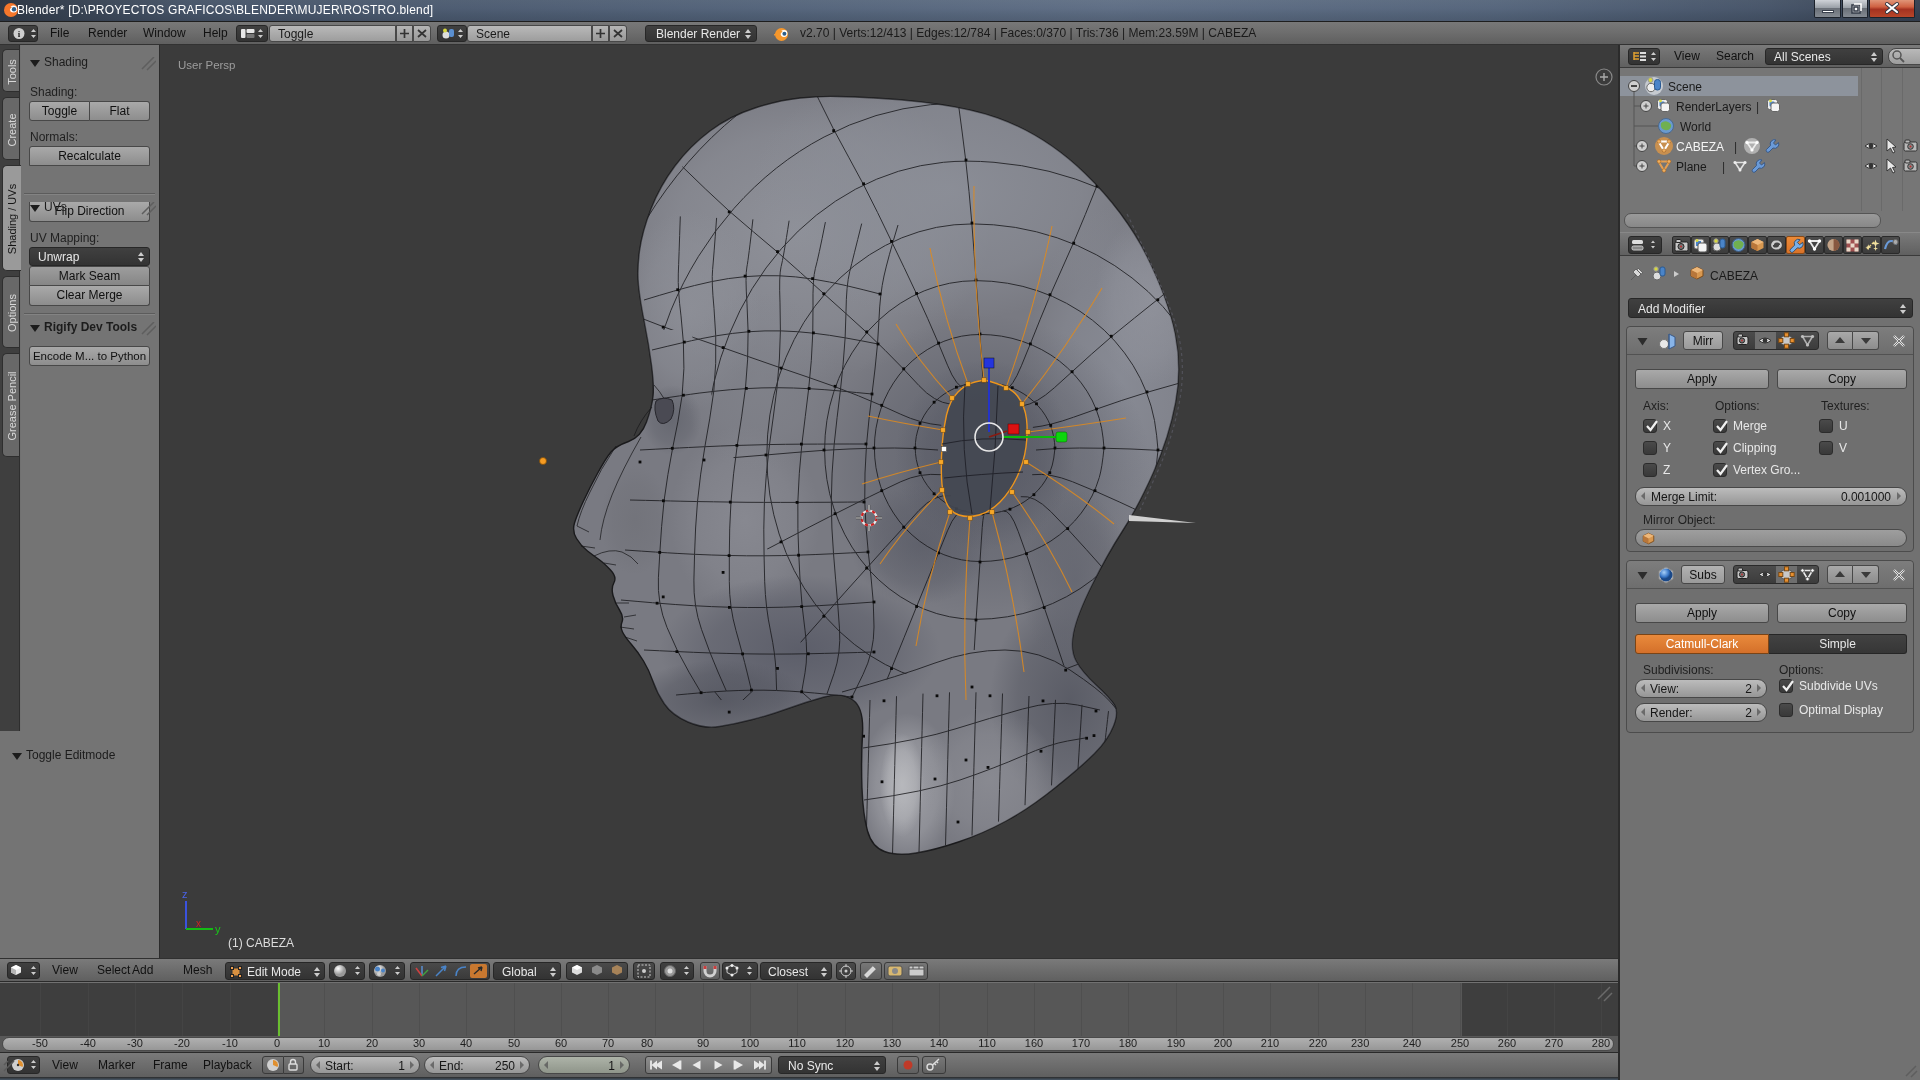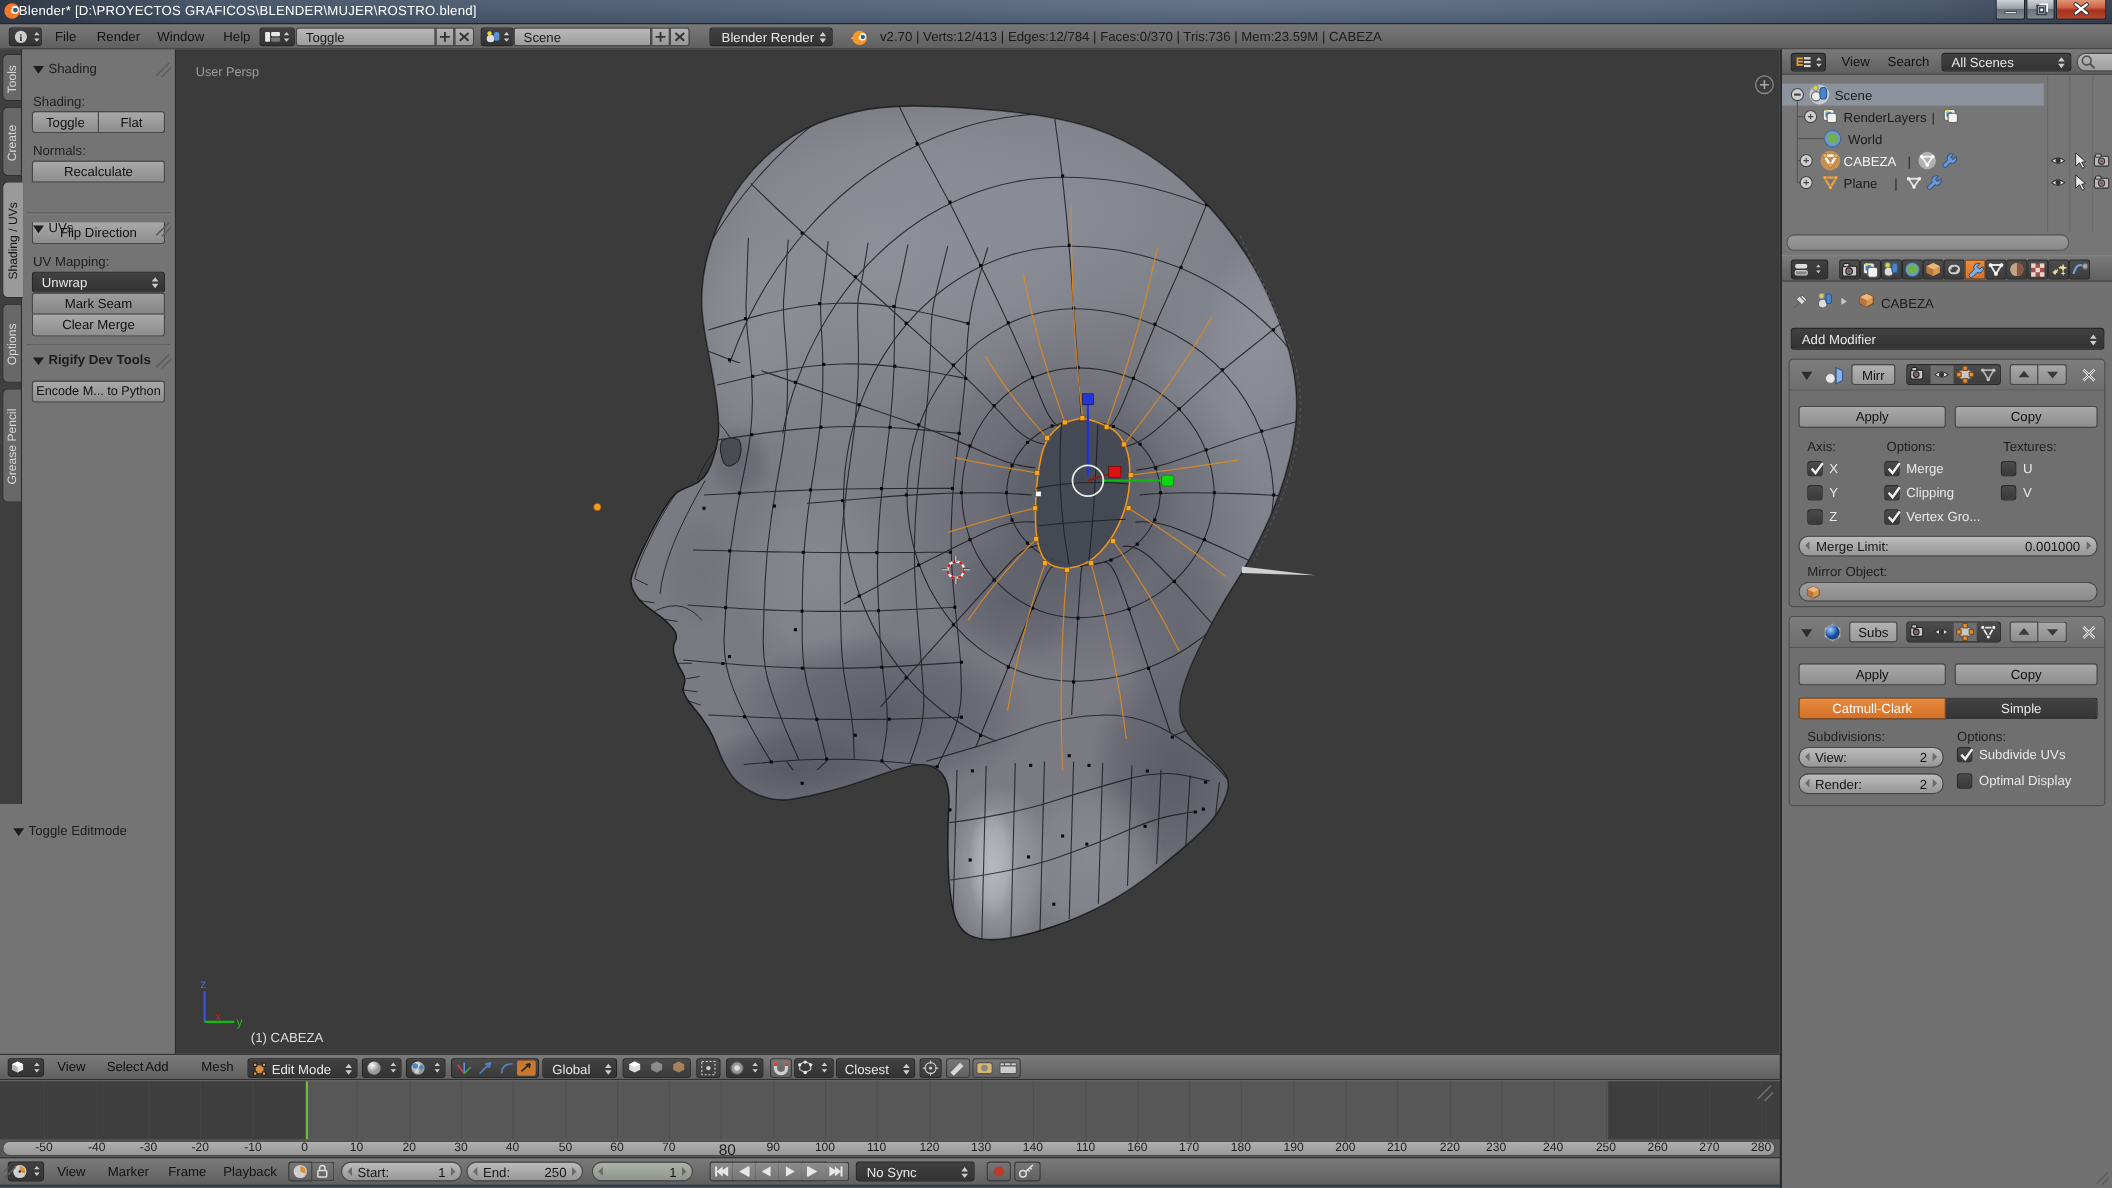--- a/index.html
+++ b/index.html
@@ -398,21 +398,21 @@
     <div class="abs" style="left:168px;top:1px;width:28px;text-align:center;font-size:11px;color:#1e1e1e;">-20</div>
     <div class="abs" style="left:216px;top:1px;width:28px;text-align:center;font-size:11px;color:#1e1e1e;">-10</div>
     <div class="abs" style="left:263px;top:1px;width:28px;text-align:center;font-size:11px;color:#1e1e1e;">0</div>
     <div class="abs" style="left:310px;top:1px;width:28px;text-align:center;font-size:11px;color:#1e1e1e;">10</div>
     <div class="abs" style="left:358px;top:1px;width:28px;text-align:center;font-size:11px;color:#1e1e1e;">20</div>
     <div class="abs" style="left:405px;top:1px;width:28px;text-align:center;font-size:11px;color:#1e1e1e;">30</div>
     <div class="abs" style="left:452px;top:1px;width:28px;text-align:center;font-size:11px;color:#1e1e1e;">40</div>
     <div class="abs" style="left:500px;top:1px;width:28px;text-align:center;font-size:11px;color:#1e1e1e;">50</div>
     <div class="abs" style="left:547px;top:1px;width:28px;text-align:center;font-size:11px;color:#1e1e1e;">60</div>
     <div class="abs" style="left:594px;top:1px;width:28px;text-align:center;font-size:11px;color:#1e1e1e;">70</div>
-    <div class="abs" style="left:641px;top:1px;width:28px;text-align:right;font-size:14px;color:#1e1e1e;">80</div>
+    <div class="abs" style="left:641px;top:1px;width:28px;text-align:left;font-size:11px;color:#1e1e1e;">80</div>
     <div class="abs" style="left:689px;top:1px;width:28px;text-align:center;font-size:11px;color:#1e1e1e;">90</div>
     <div class="abs" style="left:736px;top:1px;width:28px;text-align:center;font-size:11px;color:#1e1e1e;">100</div>
     <div class="abs" style="left:783px;top:1px;width:28px;text-align:center;font-size:11px;color:#1e1e1e;">110</div>
     <div class="abs" style="left:831px;top:1px;width:28px;text-align:center;font-size:11px;color:#1e1e1e;">120</div>
     <div class="abs" style="left:878px;top:1px;width:28px;text-align:center;font-size:11px;color:#1e1e1e;">130</div>
     <div class="abs" style="left:925px;top:1px;width:28px;text-align:center;font-size:11px;color:#1e1e1e;">140</div>
     <div class="abs" style="left:973px;top:1px;width:28px;text-align:center;font-size:11px;color:#1e1e1e;">110</div>
     <div class="abs" style="left:1020px;top:1px;width:28px;text-align:center;font-size:11px;color:#1e1e1e;">160</div>
     <div class="abs" style="left:1067px;top:1px;width:28px;text-align:center;font-size:11px;color:#1e1e1e;">170</div>
     <div class="abs" style="left:1114px;top:1px;width:28px;text-align:center;font-size:11px;color:#1e1e1e;">180</div>

